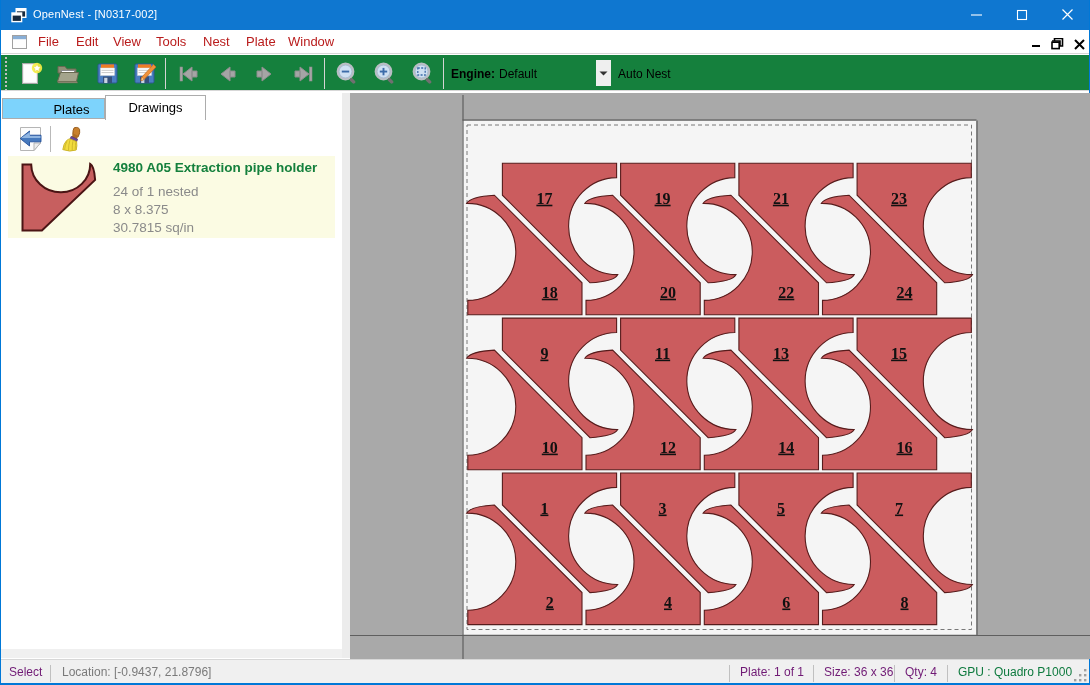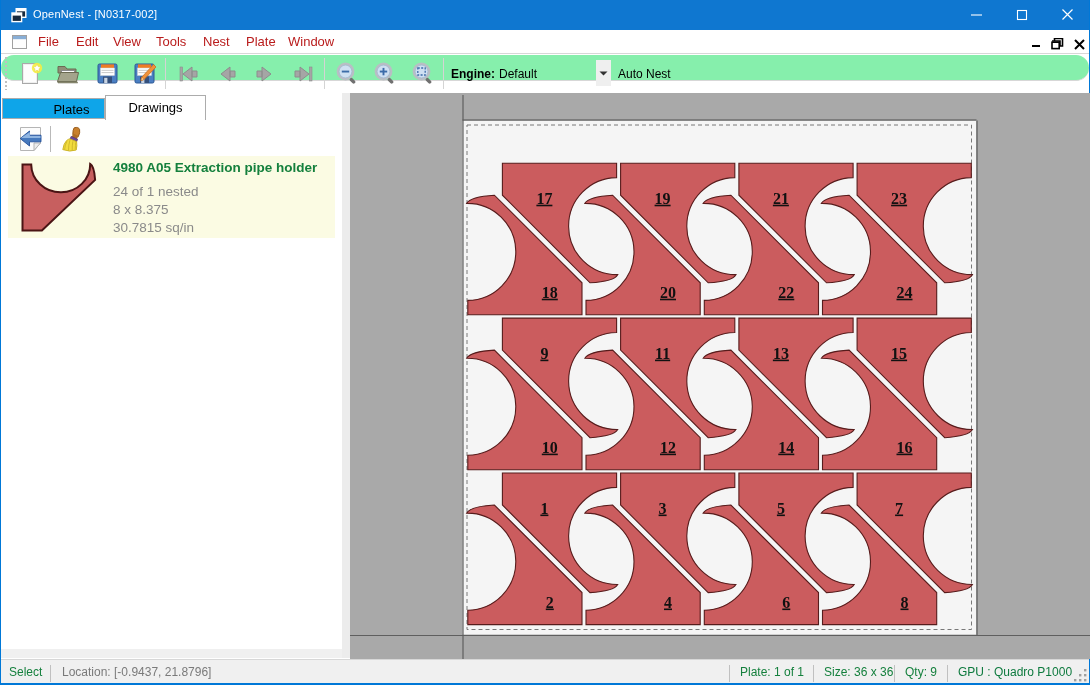--- a/index.html
+++ b/index.html
@@ -4,37 +4,37 @@
 html,body { width:1090px; height:685px; overflow:hidden; font-family:"Liberation Sans",sans-serif; }
 #win { position:relative; width:1090px; height:685px; background:#fff;
   border-left:1px solid #0078d7; border-right:1px solid #0078d7; }
 .abs { position:absolute; }
 .ic { position:absolute; }
 #titlebar { position:absolute; left:0; top:0; width:100%; height:30px; background:#0f77d0; }
 #titlebar .t { position:absolute; left:32px; top:8px; color:#fff; font-size:11px; letter-spacing:0.2px; }
 .wbtn { position:absolute; top:0; width:46px; height:30px; color:#fff; }
 #menubar { position:absolute; left:0; top:30px; width:100%; height:24px; background:#fff; border-bottom:1px solid #d7d7d7; }
 .mi { position:absolute; top:4px; font-size:13px; color:#b91c1c; }
-#toolbar { position:absolute; left:0; top:55px; width:100%; height:26px; background:#86efac; border-bottom:1px solid #d7d7d7;border-radius:16px; }
+#toolbar { position:absolute; left:0; top:55px; width:100%; height:36px; background:#15803d; border-bottom:1px solid #d7d7d7; }
 .tsep { position:absolute; top:3px; width:1px; height:31px; background:#d4d4d4; }
 #grip { position:absolute; left:4px; top:2px; width:3px; height:33px;
   background-image:repeating-linear-gradient(#c0c0c0 0 2px, transparent 2px 4px); width:2px; }
 #panel { position:absolute; left:0; top:93px; width:341px; height:565px; background:#fff; }
 .tab { position:absolute; font-size:13px; text-align:center; }
-#tab1 { left:1px; top:5px; width:103px; height:21px; background:#0ea5e9; border:1px solid #acacac; line-height:21px;padding-left:36px; }
+#tab1 { left:1px; top:5px; width:103px; height:21px; background:#7dd3fc; border:1px solid #acacac; line-height:21px;padding-left:36px; }
 #tab2 { left:104px; top:2px; width:101px; height:25px; background:#fff; border:1px solid #acacac; border-bottom:none; line-height:23px; }
 #psep { position:absolute; left:49px; top:33px; width:1px; height:26px; background:#b9b9b9; }
 #item { position:absolute; left:7px; top:63px; width:327px; height:82px; background:#fbfbe3; }
 #item .t1 { position:absolute; left:105px; top:4px; font-size:13.5px; font-weight:bold; color:#15803d; white-space:nowrap; }
 #item .t2 { position:absolute; left:105px; color:#8a8a8a; font-size:13.5px; white-space:nowrap; }
 #hsb { position:absolute; left:0px; top:556px; width:341px; height:9px; background:#f0f0f0; }
 #vstrip { position:absolute; left:341px; top:93px; width:8px; height:565px; background:#ececec; }
 #canvwrap { position:absolute; left:349px; top:93px; width:741px; height:566px; }
 #statusbar { position:absolute; left:0; top:659px; width:100%; height:24px; background:#f0f0f0; border-top:1px solid #d7d7d7; }
-#statusbar div { position:absolute; top:5px; font-size:12px; color:#15803d; white-space:nowrap; }
+#statusbar div { position:absolute; top:5px; font-size:12px; color:#701a75; white-space:nowrap; }
 .ssep { position:absolute; top:3px; width:1px; height:17px; background:#c0c0c0; }
 #bluebot { position:absolute; left:0; top:683px; width:100%; height:2px; background:#0078d7; }
 .pn { }
 </style></head>
 <body>
 <div id="win">
 <div id="titlebar">
   <svg class="ic" style="left:10px;top:8px" width="16" height="15" viewBox="0 0 16 15">
 <rect x="5.2" y="0.7" width="9.6" height="8.6" fill="#16293d" stroke="#ffffff" stroke-width="1.4"></rect>
 <rect x="5.2" y="0.7" width="9.6" height="2.6" fill="#ffffff"></rect>
@@ -251,21 +251,21 @@
 </svg></div>
 <div id="statusbar">
   <div style="left:8px">Select</div>
   <div class="ssep" style="left:49px"></div>
   <div style="left:61px;color:#7a7a7a">Location: [-0.9437, 21.8796]</div>
   <div class="ssep" style="left:728px"></div>
   <div style="left:739px">Plate: 1 of 1</div>
   <div class="ssep" style="left:812px"></div>
   <div style="left:823px">Size: 36 x 36</div>
   <div class="ssep" style="left:893px"></div>
-  <div style="left:904px">Qty: 9</div>
+  <div style="left:904px">Qty: 4</div>
   <div class="ssep" style="left:946px"></div>
   <div style="left:957px;color:#0e7a3e">GPU : Quadro P1000</div>
   <svg class="ic" style="left:1073px;top:9px" width="14" height="13">
     <g fill="#a0a0a0">
           <rect x="10" y="0" width="2.4" height="2.4"></rect>
           <rect x="10" y="5" width="2.4" height="2.4"></rect>
           <rect x="10" y="10" width="2.4" height="2.4"></rect>
           <rect x="5" y="5" width="2.4" height="2.4"></rect>
           <rect x="5" y="10" width="2.4" height="2.4"></rect>
           <rect x="0" y="10" width="2.4" height="2.4"></rect>

